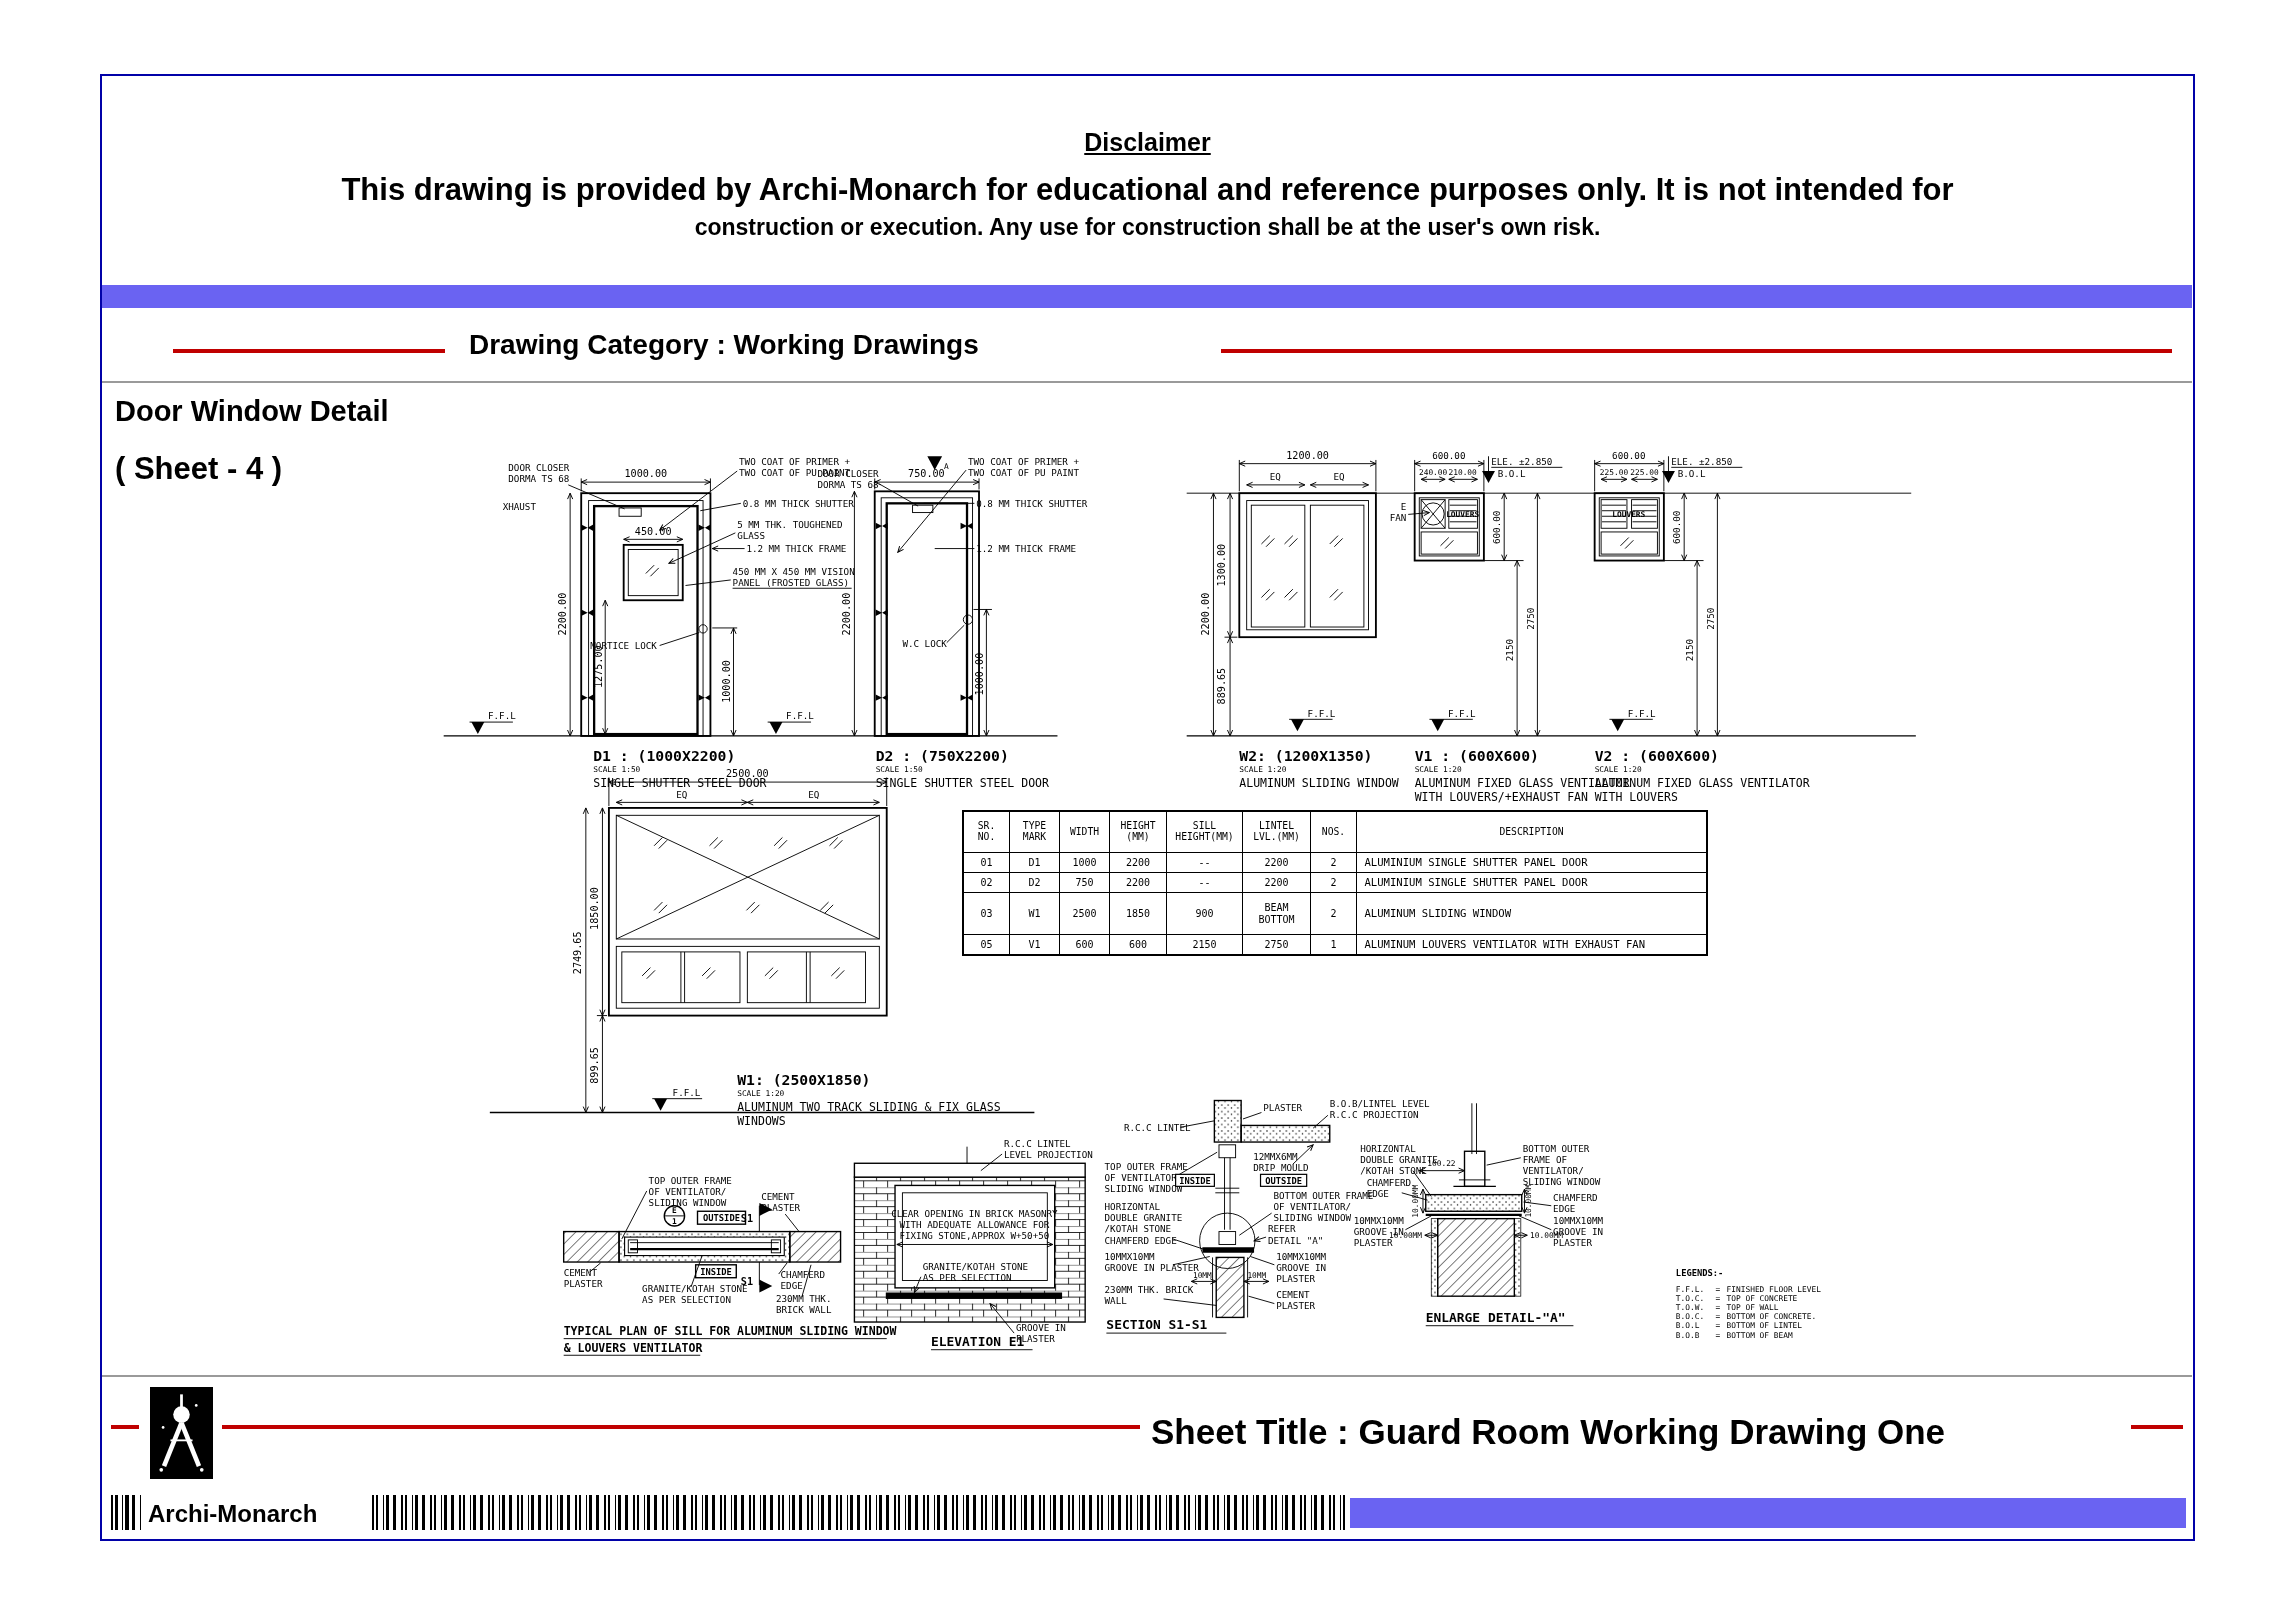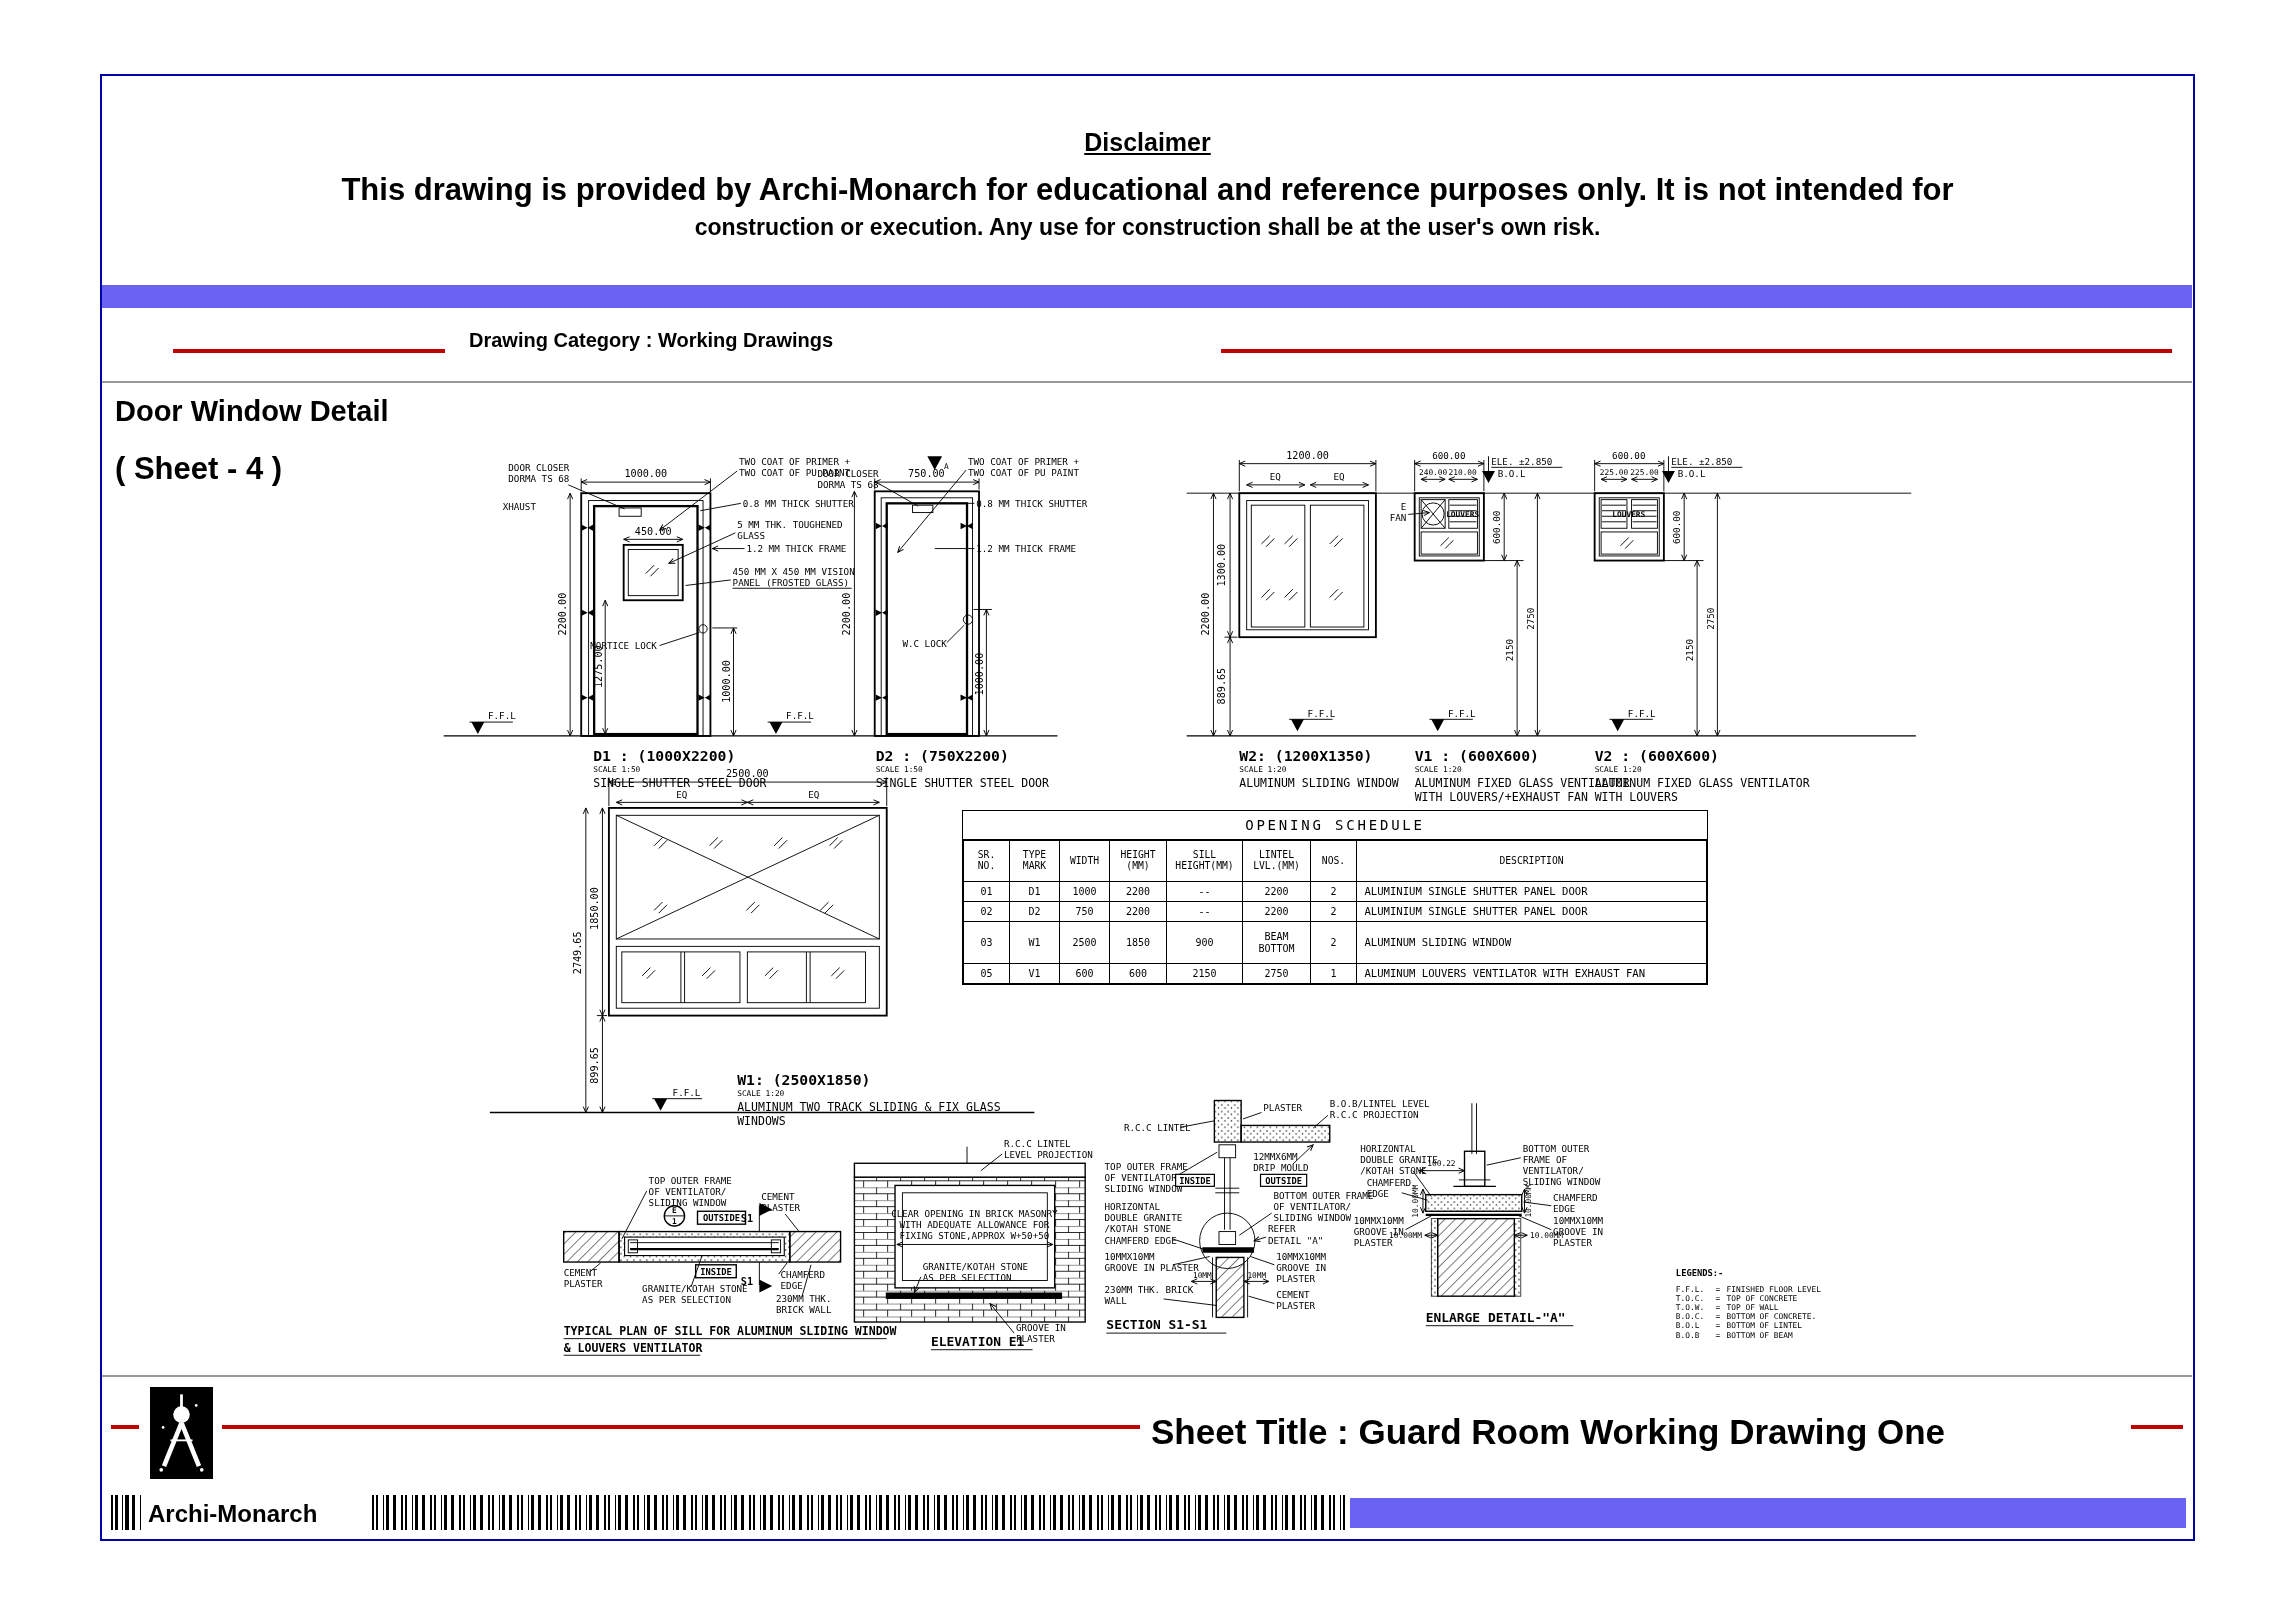--- a/index.html
+++ b/index.html
@@ -6,21 +6,21 @@
   #canvas{position:relative;width:2290px;height:1617px;background:#fff;font-family:"Liberation Sans",sans-serif;overflow:hidden}
   #frame{position:absolute;left:100px;top:74px;width:2095px;height:1467px;border:2.8px solid #0101A8;box-sizing:border-box}
   .abs{position:absolute}
   .bar{background:#6A63F2}
   .redline{background:#C00000}
   .hline{background:#9a9a9a}
   .disc{width:100%;text-align:center;font-weight:bold;color:#000}
   #disc-title{top:52px;font-size:25px;text-decoration:underline}
   #disc-l1{top:96px;font-size:31px}
   #disc-l2{top:138px;font-size:23px}
-  #cat-title{left:367px;top:253px;font-size:20px;font-weight:bold}
+  #cat-title{left:367px;top:253px;font-size:28px;font-weight:bold}
   #head1{left:13px;top:319px;font-size:29px;font-weight:bold}
   #head2{left:13px;top:375px;font-size:31px;font-weight:bold}
   
   #schedule{position:absolute;left:860px;top:734px;width:746px;border:1.8px solid #000;background:#fff;font-family:"DejaVu Sans Mono",monospace;box-sizing:border-box}
   #schedule .title{height:28px;line-height:28px;text-align:center;font-size:14px;letter-spacing:2.8px;border-bottom:1.8px solid #000}
   #schedule table{border-collapse:collapse;width:100%;table-layout:fixed}
   #schedule th,#schedule td{border:1.4px solid #000;font-size:10px;text-align:center;padding:0.9px 1.8px;line-height:1.12;font-weight:normal;white-space:pre-line;overflow:hidden}
   #schedule th{font-size:9.7px}
   #schedule td.desc{text-align:left;padding-left:7.4px;font-size:10.6px;white-space:nowrap}
   
@@ -592,21 +592,20 @@
         <text x="1705" y="1357" class="t8">B.O.L</text>
         <text x="1748" y="1357" class="t8">=</text>
         <text x="1760" y="1357" class="t8">BOTTOM OF LINTEL</text>
         <text x="1705" y="1367" class="t8">B.O.B</text>
         <text x="1748" y="1367" class="t8">=</text>
         <text x="1760" y="1367" class="t8">BOTTOM OF BEAM</text>
       </g>
     </svg>
 
     <div id="schedule">
-      <div class="title">OPENING SCHEDULE</div>
       <table>
         <colgroup>
           <col style="width:46px">
             <col style="width:50px">
             <col style="width:50px">
             <col style="width:57px">
           <col style="width:76px">
             <col style="width:68px">
             <col style="width:46px">
             <col>

